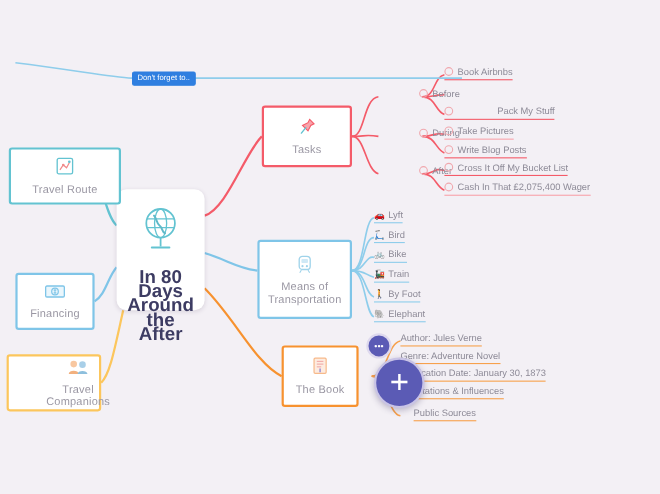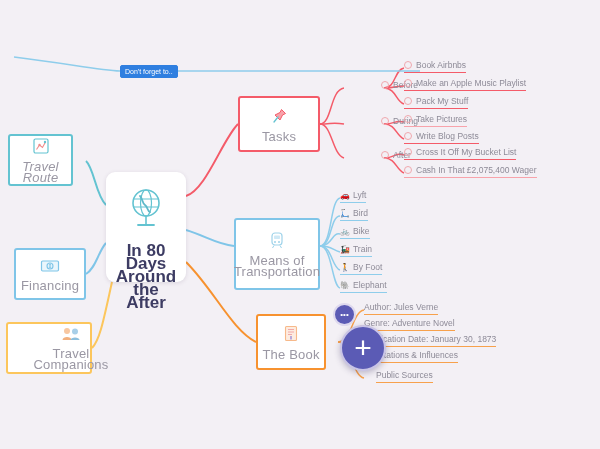--- a/index.html
+++ b/index.html
@@ -36,21 +36,21 @@
     border-radius: 3px;
     box-sizing: border-box;
     display: flex;
     flex-direction: column;
     align-items: center;
     justify-content: center;
     text-align: center;
   }
   .node .nlabel {
     color: #9a97a3;
-    font-size: 13px;
+    font-size: 10px;
     line-height: 11px;
     letter-spacing: .2px;
   }
   .node .nicon {
     font-size: 15px;
     line-height: 16px;
     margin-bottom: 3px;
   }
 
   
@@ -71,21 +71,21 @@
     line-height: 13px;
   }
 
   
   .n-teal   { border-color: #63c3d1; }
   .n-blue   { border-color: #7fc5e8; }
   .n-yellow { border-color: #fcc65c; padding-left: 44px; }
   .n-red    { border-color: #f45b69; }
   .n-orange { border-color: #f7922f; }
 
-  #n-travel-route   { left: 8px;  top: 134px; width: 65px; height: 52px; font-style: italic; }
+  #n-travel-route   { left: 8px;  top: 134px; width: 102px; height: 52px; }
   #n-financing      { left: 14px; top: 248px; width: 72px; height: 52px; }
   #n-companions     { left: 6px;  top: 322px; width: 86px; height: 52px; }
   #n-tasks          { left: 238px; top: 96px; width: 82px; height: 56px; }
   #n-transport      { left: 234px; top: 218px; width: 86px; height: 72px; }
   #n-book           { left: 256px; top: 314px; width: 70px; height: 56px; text-align: right; }
 
   
   .leaf {
     position: absolute;
     display: flex;
@@ -299,25 +299,21 @@
   </div>
   <div class="leaf group" style="left:344px; top:150px;">
     <span class="bullet"></span>
     <span>After</span>
   </div>
 
   <div class="leaf red" style="left:404px; top:60px;">
     <span class="bullet"></span>
     <span>Book Airbnbs</span>
   </div>
-  <div class="leaf red" style="left:404px; top:78px;">
-    <span class="bullet"></span>
-    <span>Make an Apple Music Playlist</span>
-  </div>
-  <div class="leaf red" style="left:404px; top:96px;">
+  <div class="leaf red" style="left:404px; top:96px;gap:36px;">
     <span class="bullet"></span>
     <span>Pack My Stuff</span>
   </div>
 
   <div class="leaf redlt" style="left:404px; top:114px;">
     <span class="bullet"></span>
     <span>Take Pictures</span>
   </div>
   <div class="leaf red" style="left:404px; top:131px;">
     <span class="bullet"></span>

